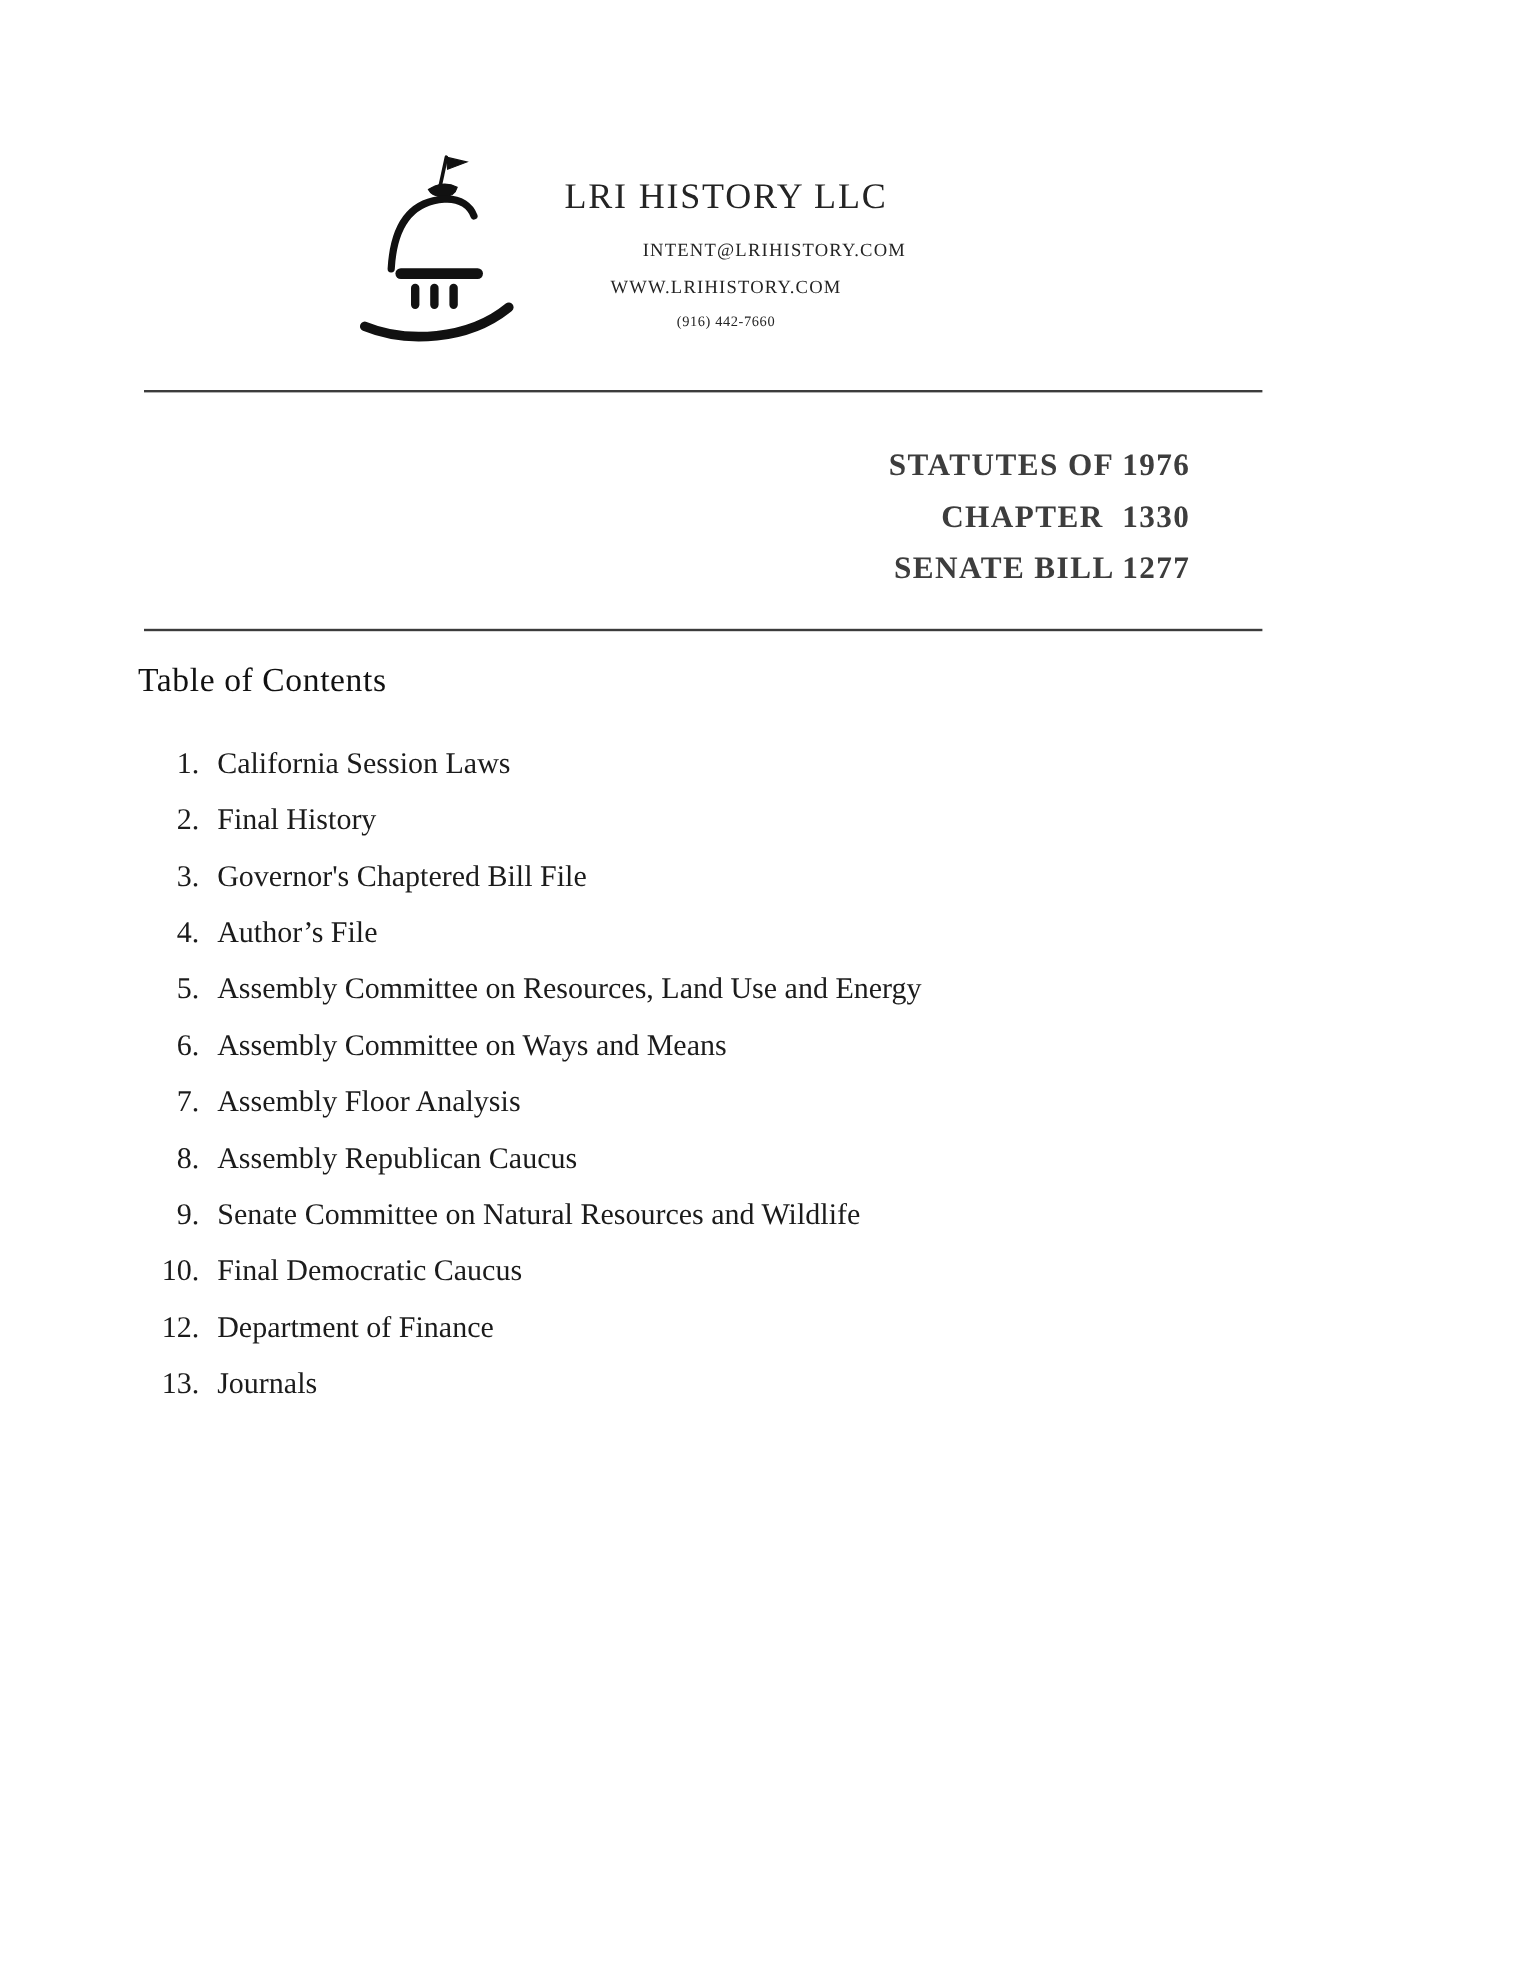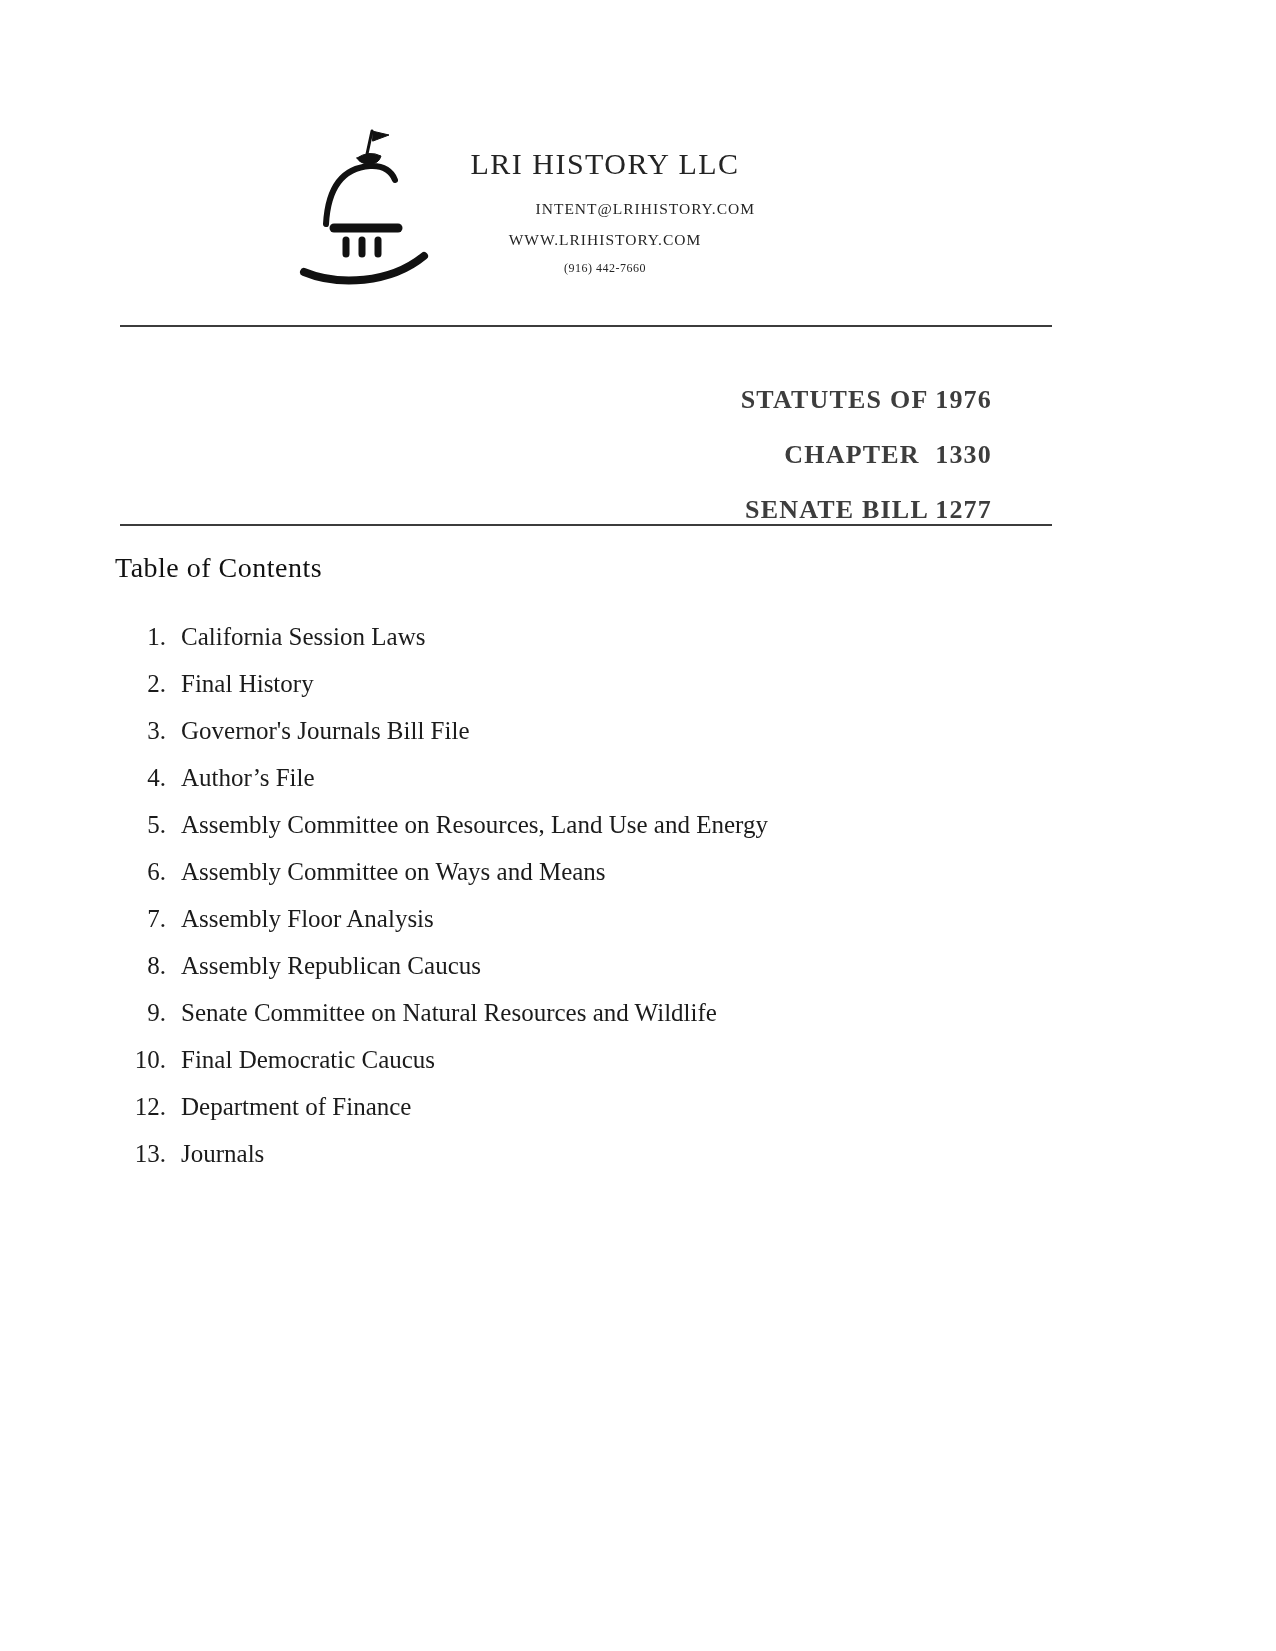--- a/index.html
+++ b/index.html
@@ -79,21 +79,20 @@
     width: 992px;
     text-align: right;
     color: #3d3d3d;
     font-weight: bold;
   }
   .doc-line {
     font-size: 26px;
     line-height: 43px;
     letter-spacing: 1.2px;
     white-space: pre;
-    margin-top: 12px;
   }
 
   
   .toc-title {
     position: absolute;
     left: 115px;
     top: 552px;
     margin: 0;
     font-size: 28px;
     font-weight: normal;
@@ -174,21 +173,21 @@
     <div class="toc-item">
       <span class="toc-num">1.</span>
       <span class="toc-label">California Session Laws</span>
     </div>
     <div class="toc-item">
       <span class="toc-num">2.</span>
       <span class="toc-label">Final History</span>
     </div>
     <div class="toc-item">
       <span class="toc-num">3.</span>
-      <span class="toc-label">Governor's Journals Bill File</span>
+      <span class="toc-label">Governor's Chaptered Bill File</span>
     </div>
     <div class="toc-item">
       <span class="toc-num">4.</span>
       <span class="toc-label">Author’s File</span>
     </div>
     <div class="toc-item">
       <span class="toc-num">5.</span>
       <span class="toc-label">Assembly Committee on Resources, Land Use and Energy</span>
     </div>
     <div class="toc-item">

